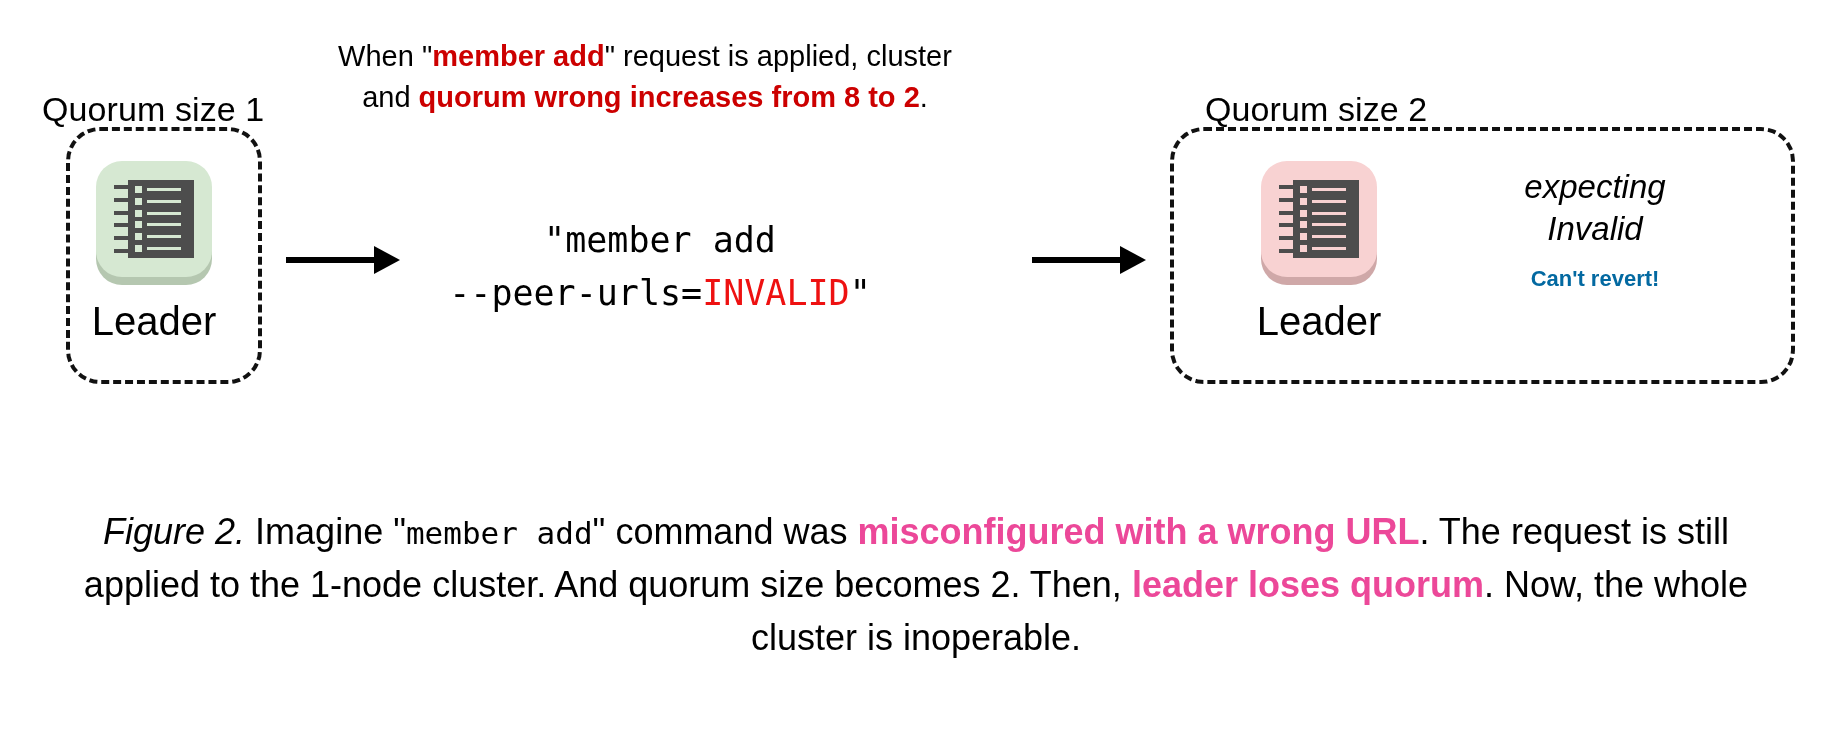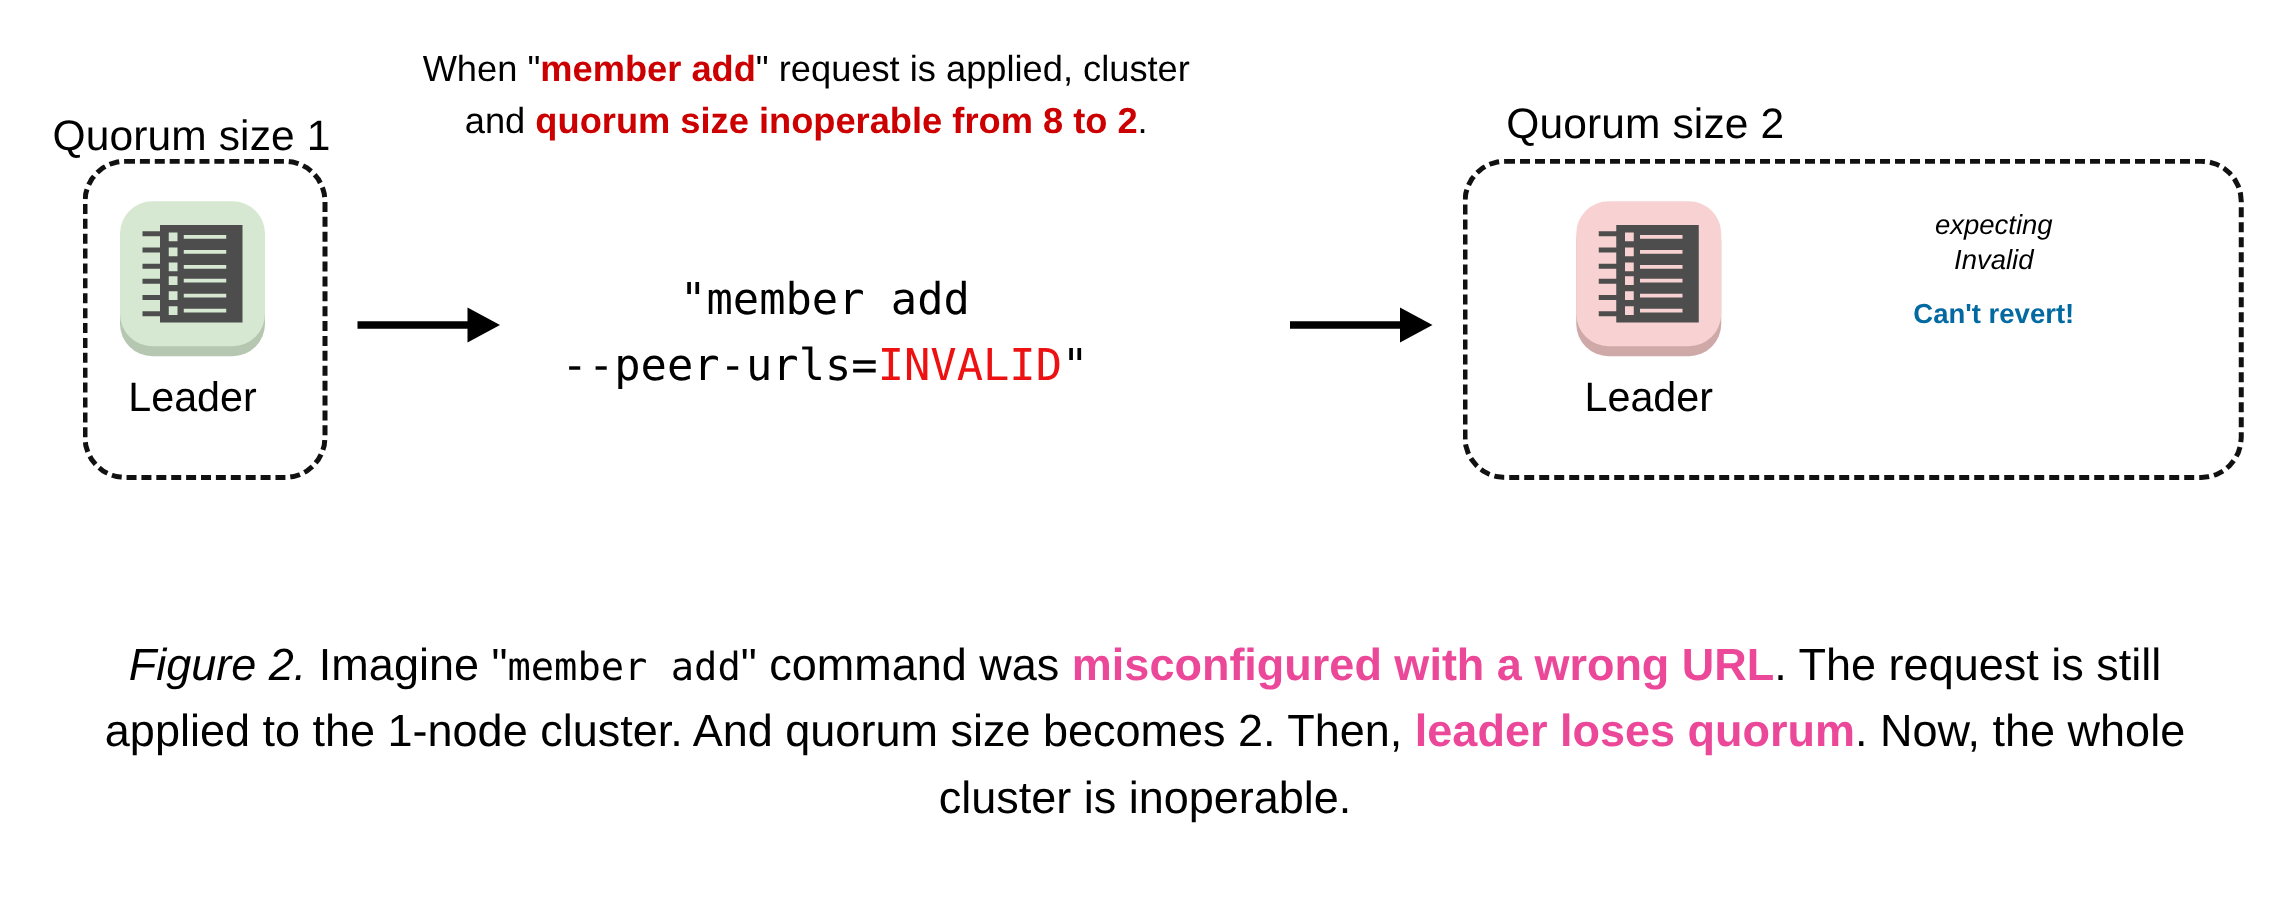--- a/index.html
+++ b/index.html
@@ -18,21 +18,21 @@
   
   .cluster-title {
     position: absolute;
     font-size: 34px;
     font-weight: 400;
     color: #000;
     white-space: nowrap;
     letter-spacing: .1px;
   }
   #title-left  { left: 42px;  top: 90px; }
-  #title-right { left: 1205px; top: 80px; }
+  #title-right { left: 1205px; top: 90px; }
 
   .cluster-box {
     position: absolute;
     border: 4px dashed #111;
     border-radius: 34px;
     box-sizing: border-box;
     background: transparent;
   }
   #box-left  { left: 66px;  top: 127px; width: 196px; height: 257px; }
   #box-right { left: 1170px; top: 127px; width: 625px; height: 257px; }
@@ -79,21 +79,21 @@
   .green .nb-tile   { background: #d6e8d2; }
   .green .nb-shadow { background: #b5c7b0; }
   .green .nb-dot, .green .nb-line { background: #d6e8d2; }
 
   .pink .nb-tile   { background: #f8d2d2; }
   .pink .nb-shadow { background: #cfa8a8; }
   .pink .nb-dot, .pink .nb-line { background: #f8d2d2; }
 
   .node-label {
     margin-top: 6px;
-    font-size: 33px;
+    font-size: 40px;
     color: #000;
     white-space: nowrap;
   }
 
   
   .arrow { position: absolute; height: 34px; }
   .arrow .shaft {
     position: absolute; left: 0; top: 14px;
     height: 6px; background: #000;
   }
@@ -135,21 +135,21 @@
   }
   #command .invalid { color: #ee1111; }
 
   
   #status-block {
     position: absolute;
     left: 1455px; top: 166px; width: 280px;
     text-align: center;
   }
   #status-block .italic-line {
-    font-size: 22px;
+    font-size: 33px;
     font-style: italic;
     line-height: 1.28;
     color: #000;
   }
   #status-block .warn {
     margin-top: 16px;
     font-size: 22px;
     font-weight: bold;
     color: #0369a1;
   }
@@ -223,21 +223,21 @@
     <div class="node-label">Leader</div>
   </div>
 
   <div class="arrow" id="arrow-1">
     <div class="shaft"></div>
       <div class="head"></div>
   </div>
 
   <div id="top-note">
     <span>When "</span><span class="hl">member add</span><span>" request is applied,</span>
-    <span>cluster and </span><span class="hl">quorum size inoperable</span>
+    <span>cluster and </span><span class="hl">quorum wrong increases</span>
     <span class="hl">from 8 to 2</span><span>.</span>
   </div>
 
   <div id="command"><span>"member add</span>
 <span>--peer-urls=</span><span class="invalid">INVALID</span><span>"</span></div>
 
   <div class="arrow" id="arrow-2">
     <div class="shaft"></div>
       <div class="head"></div>
   </div>

